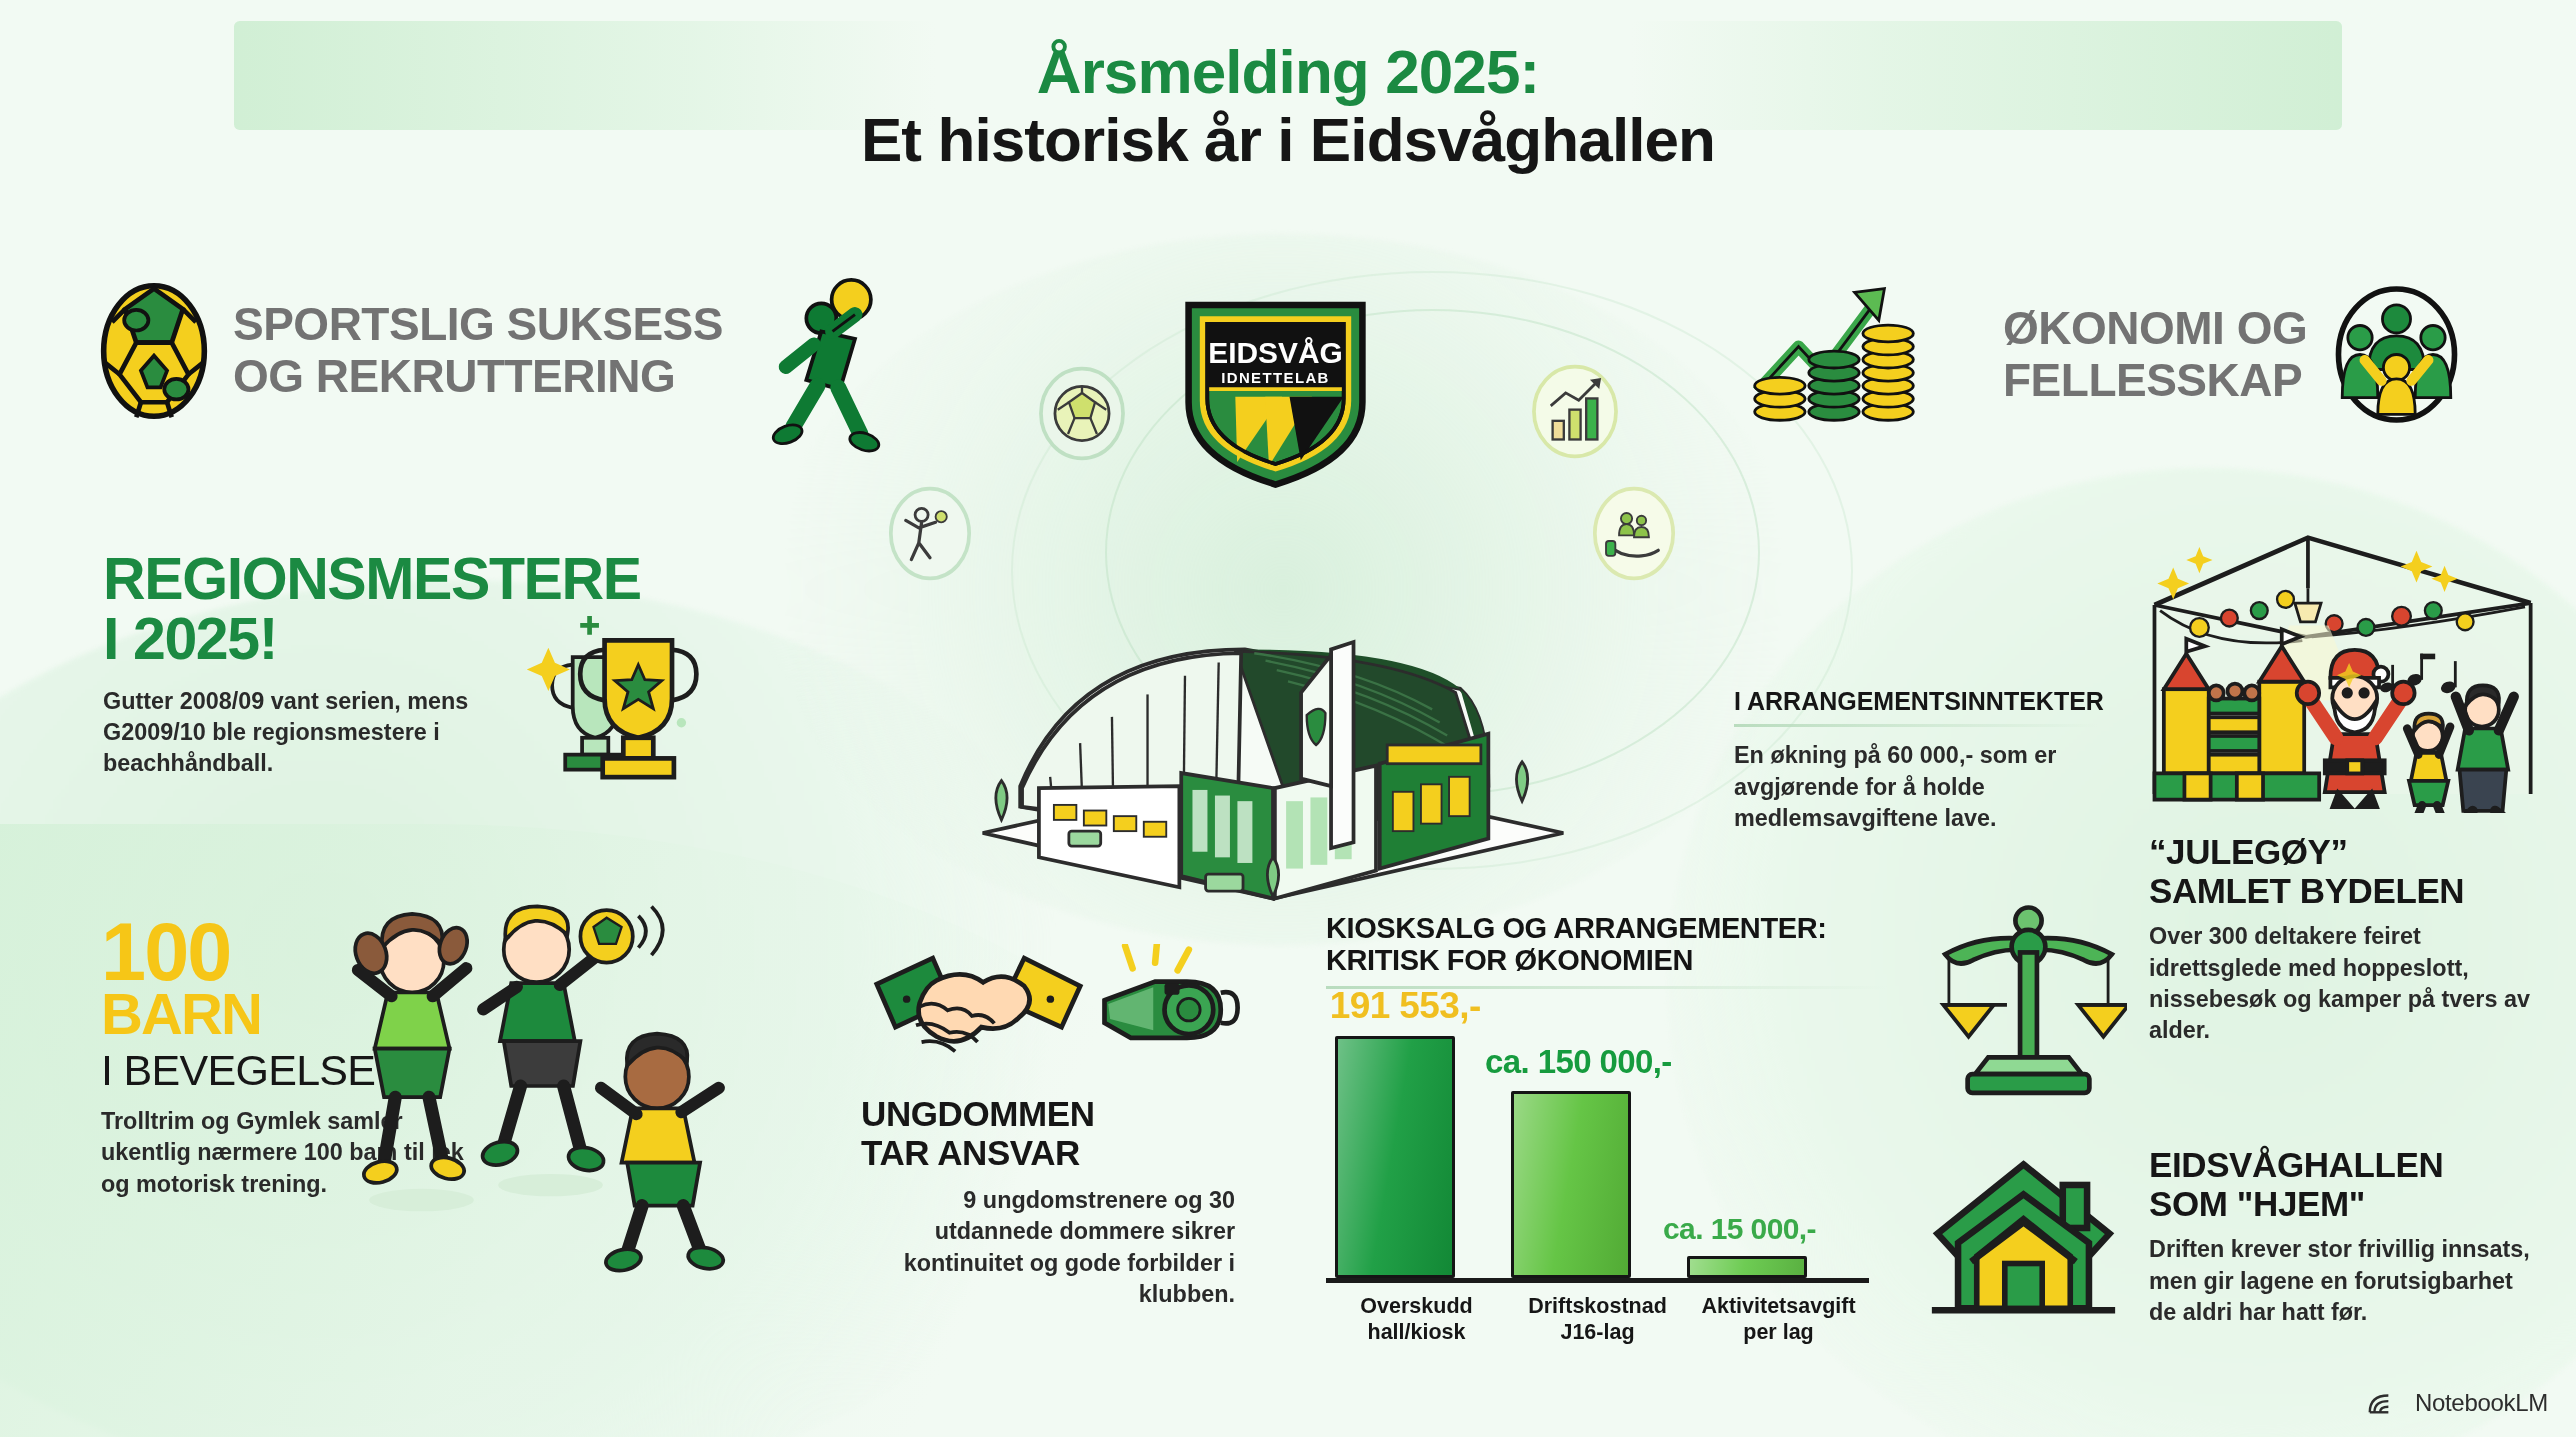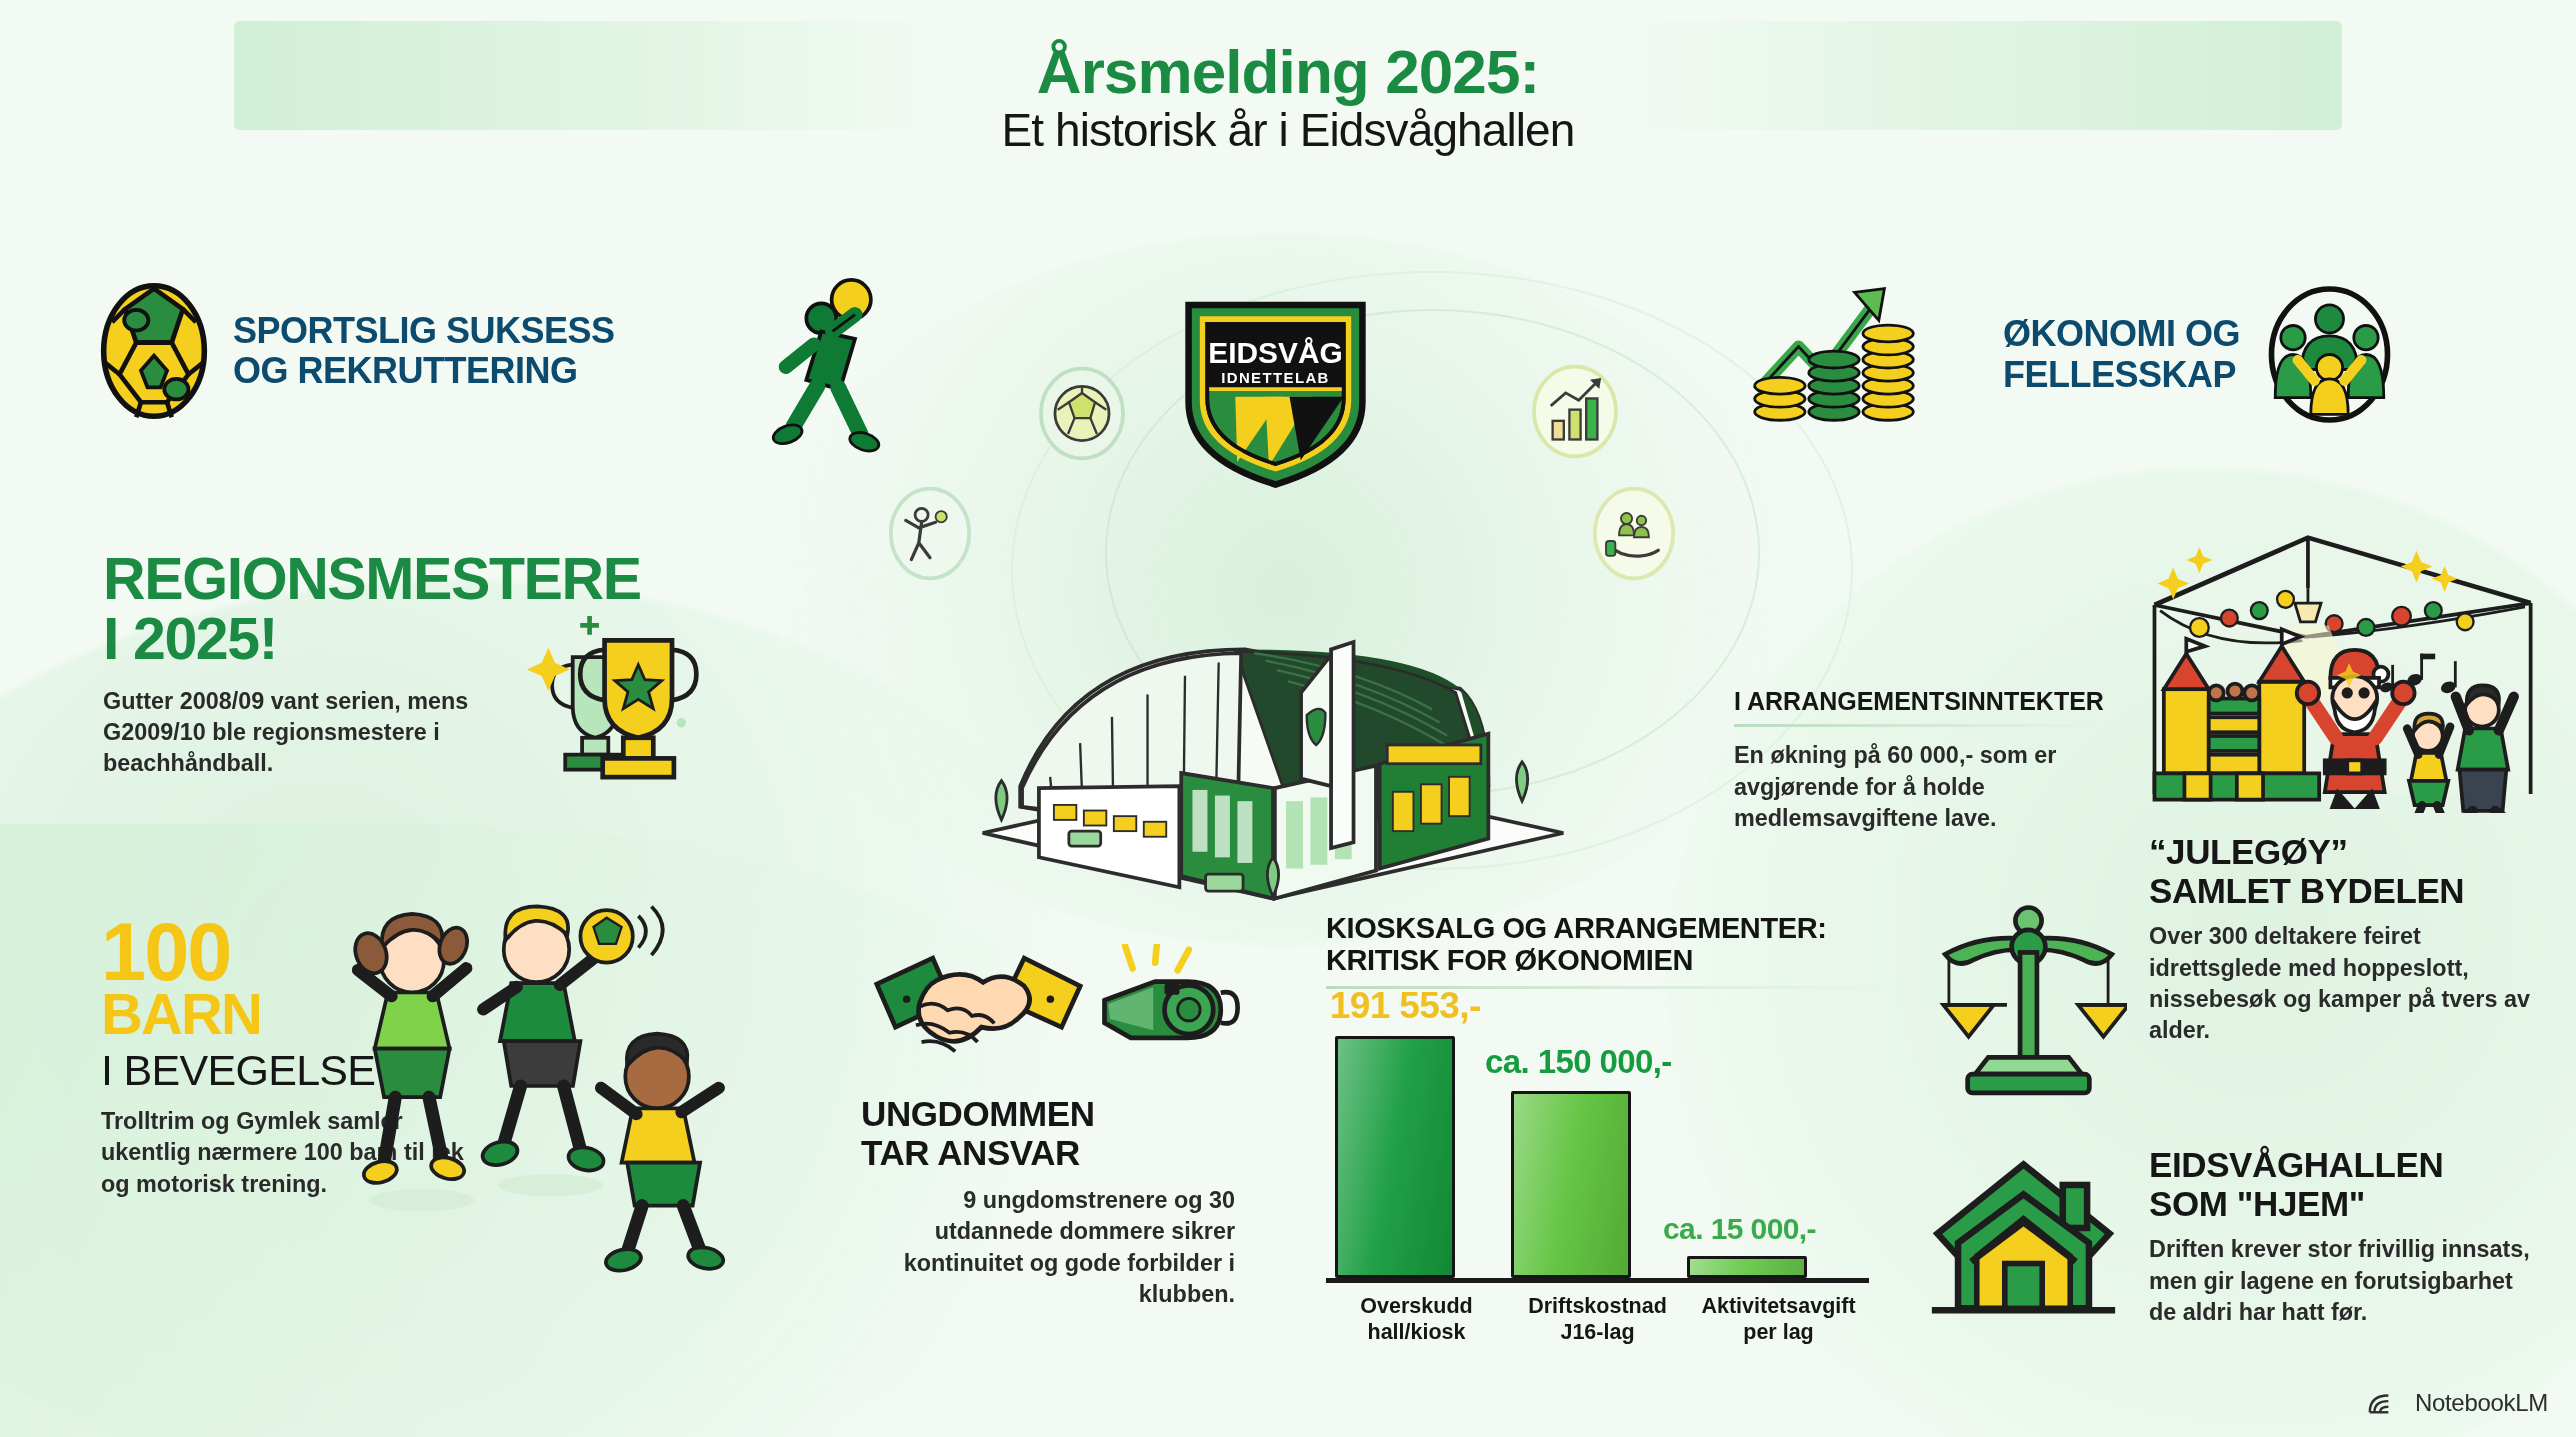--- a/index.html
+++ b/index.html
@@ -19,29 +19,29 @@
   .blob-c { left:768px; top:234px; width:1030px; height:711px;
             background:radial-gradient(circle at 50% 50%, #d9f0dd 0%, rgba(232,246,234,0.55) 58%, rgba(238,248,240,0) 80%); }
   .swoosh { position:absolute; left:-94px; top:824px; width:1310px; height:655px;
             background:linear-gradient(115deg, rgba(210,240,214,0.85) 0%, rgba(225,245,228,0.4) 50%, rgba(240,250,241,0) 80%);
             border-radius:0 60% 0 0; }
   .arc-line { position:absolute; border:2.8px solid rgba(180,220,186,0.55); border-radius:50%; }
 
   
   .title-wrap { position:absolute; left:0; right:0; top:39px; text-align:center; z-index:6; }
   .title-1 { font-size:62px; font-weight:bold; color:#1b8a42; letter-spacing:-0.9px; line-height:1.06; }
-  .title-2 { font-size:46px; font-weight:normal; color:#161616; letter-spacing:-0.9px; line-height:1.12; }
+  .title-2 { font-size:62px; font-weight:bold; color:#161616; letter-spacing:-0.9px; line-height:1.12; }
 
   
   .banner { position:absolute; display:flex; align-items:center; gap:24px; z-index:6; }
   .banner-plate { position:absolute; top:20.6px; height:109px;
                   background:linear-gradient(90deg, rgba(206,238,210,0.92) 0%, rgba(222,244,225,0.7) 65%, rgba(233,248,234,0) 100%);
                   border-radius:5.6px; z-index:5; }
   .banner-plate.right { background:linear-gradient(270deg, rgba(206,238,210,0.92) 0%, rgba(222,244,225,0.7) 65%, rgba(233,248,234,0) 100%); }
-  .banner-txt { font-size:36px; font-weight:bold; color:#0c4a6e; line-height:1.12; letter-spacing:-0.5px; }
+  .banner-txt { font-size:46px; font-weight:bold; color:#737373; line-height:1.12; letter-spacing:-0.5px; }
 
   
   .blk { position:absolute; z-index:6; }
   .h-green { font-size:59px; font-weight:bold; color:#1b8a42; line-height:0.99; letter-spacing:-1.4px; }
   .h-yellow { font-size:81px; font-weight:bold; color:#f6c617; line-height:0.93; letter-spacing:-1.9px; }
   .h-black { font-size:43px; font-weight:normal; color:#161616; line-height:1.04; letter-spacing:-0.7px; }
   .h-sm { font-size:35px; font-weight:bold; color:#161616; line-height:1.1; letter-spacing:-0.4px; }
   .h-xs { font-size:25px; font-weight:bold; color:#161616; line-height:1.12; letter-spacing:0px; }
   .body-txt { font-size:23.4px; font-weight:bold; color:#2a2a2a; line-height:1.34; }
   .rule { height:2.8px; background:linear-gradient(90deg,#b9dcbe 0%, rgba(200,228,204,0) 100%); margin:9.4px 0 13px; }

